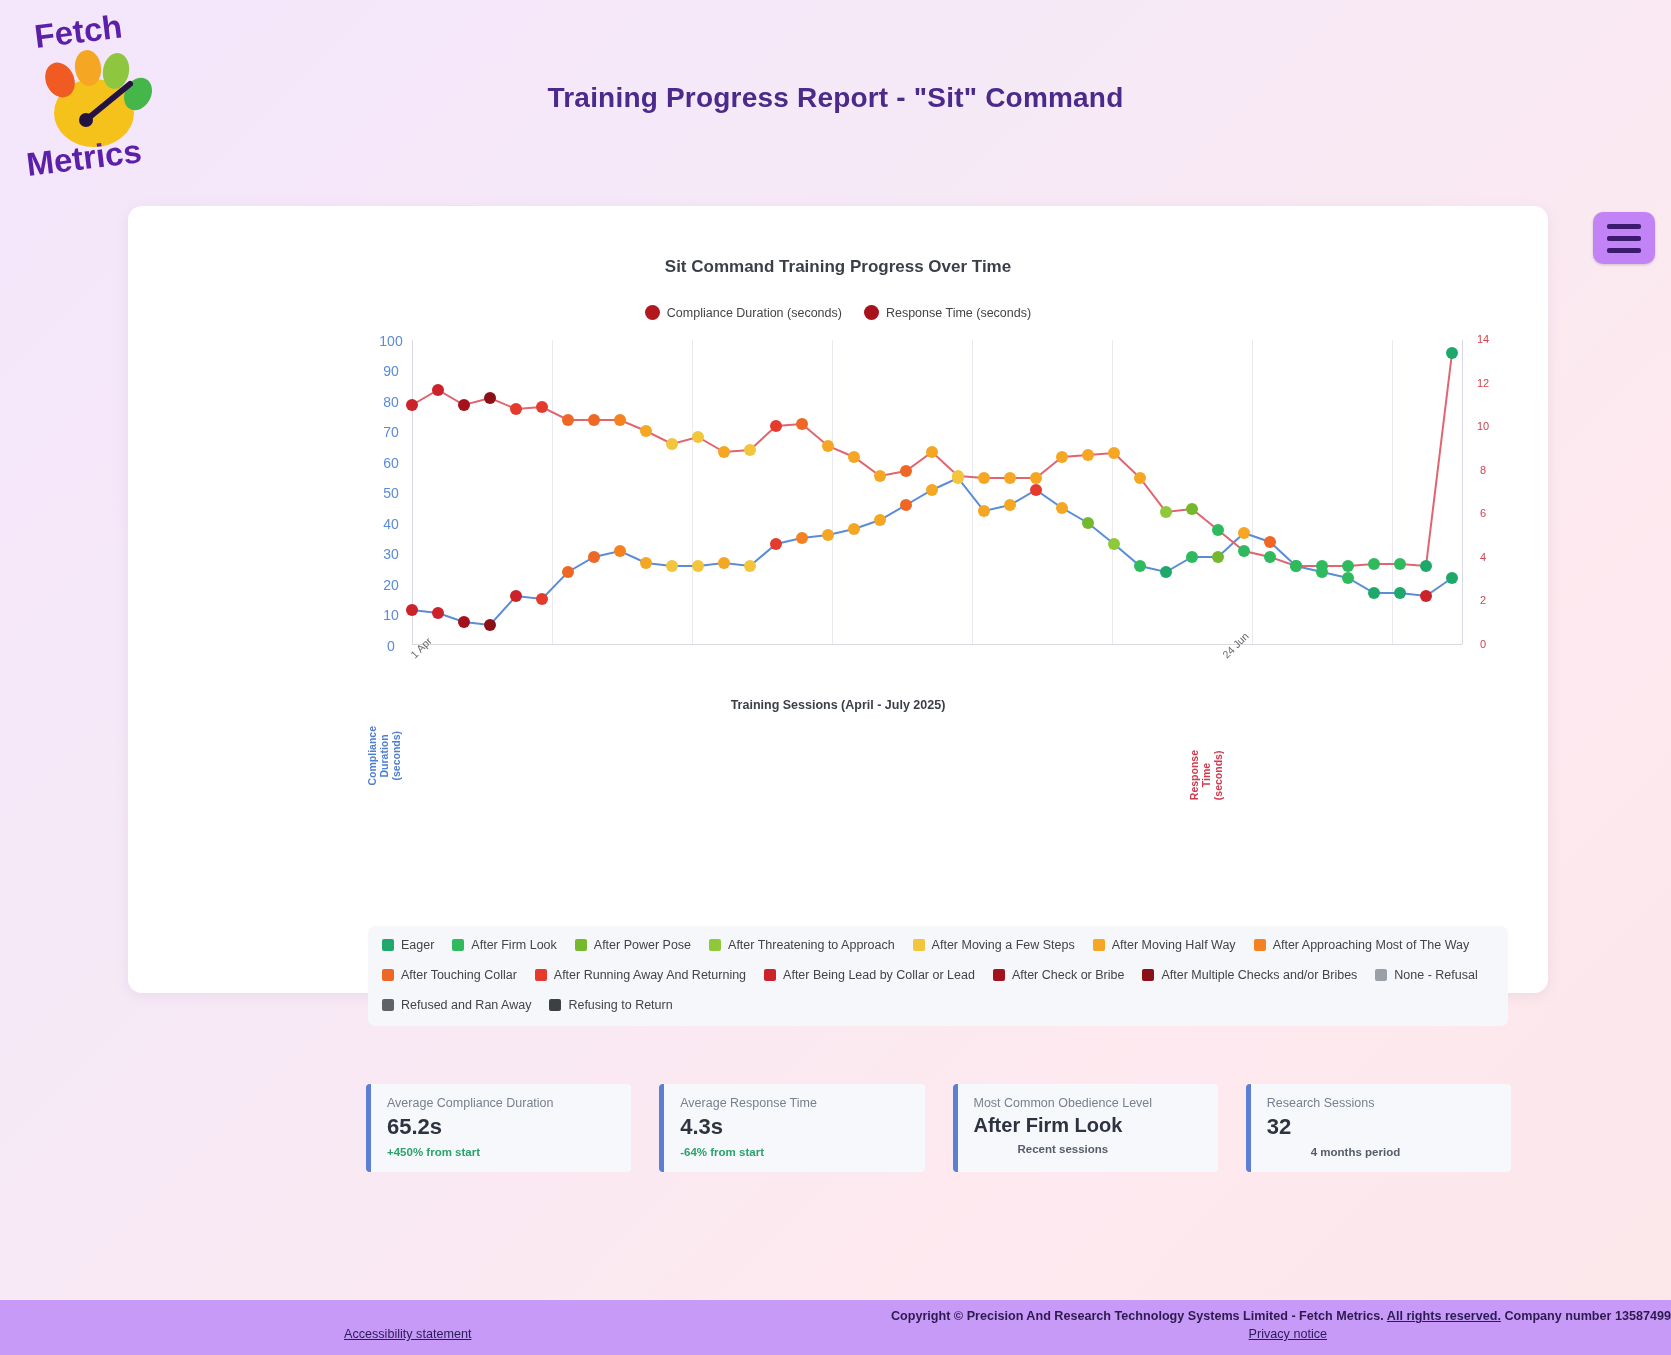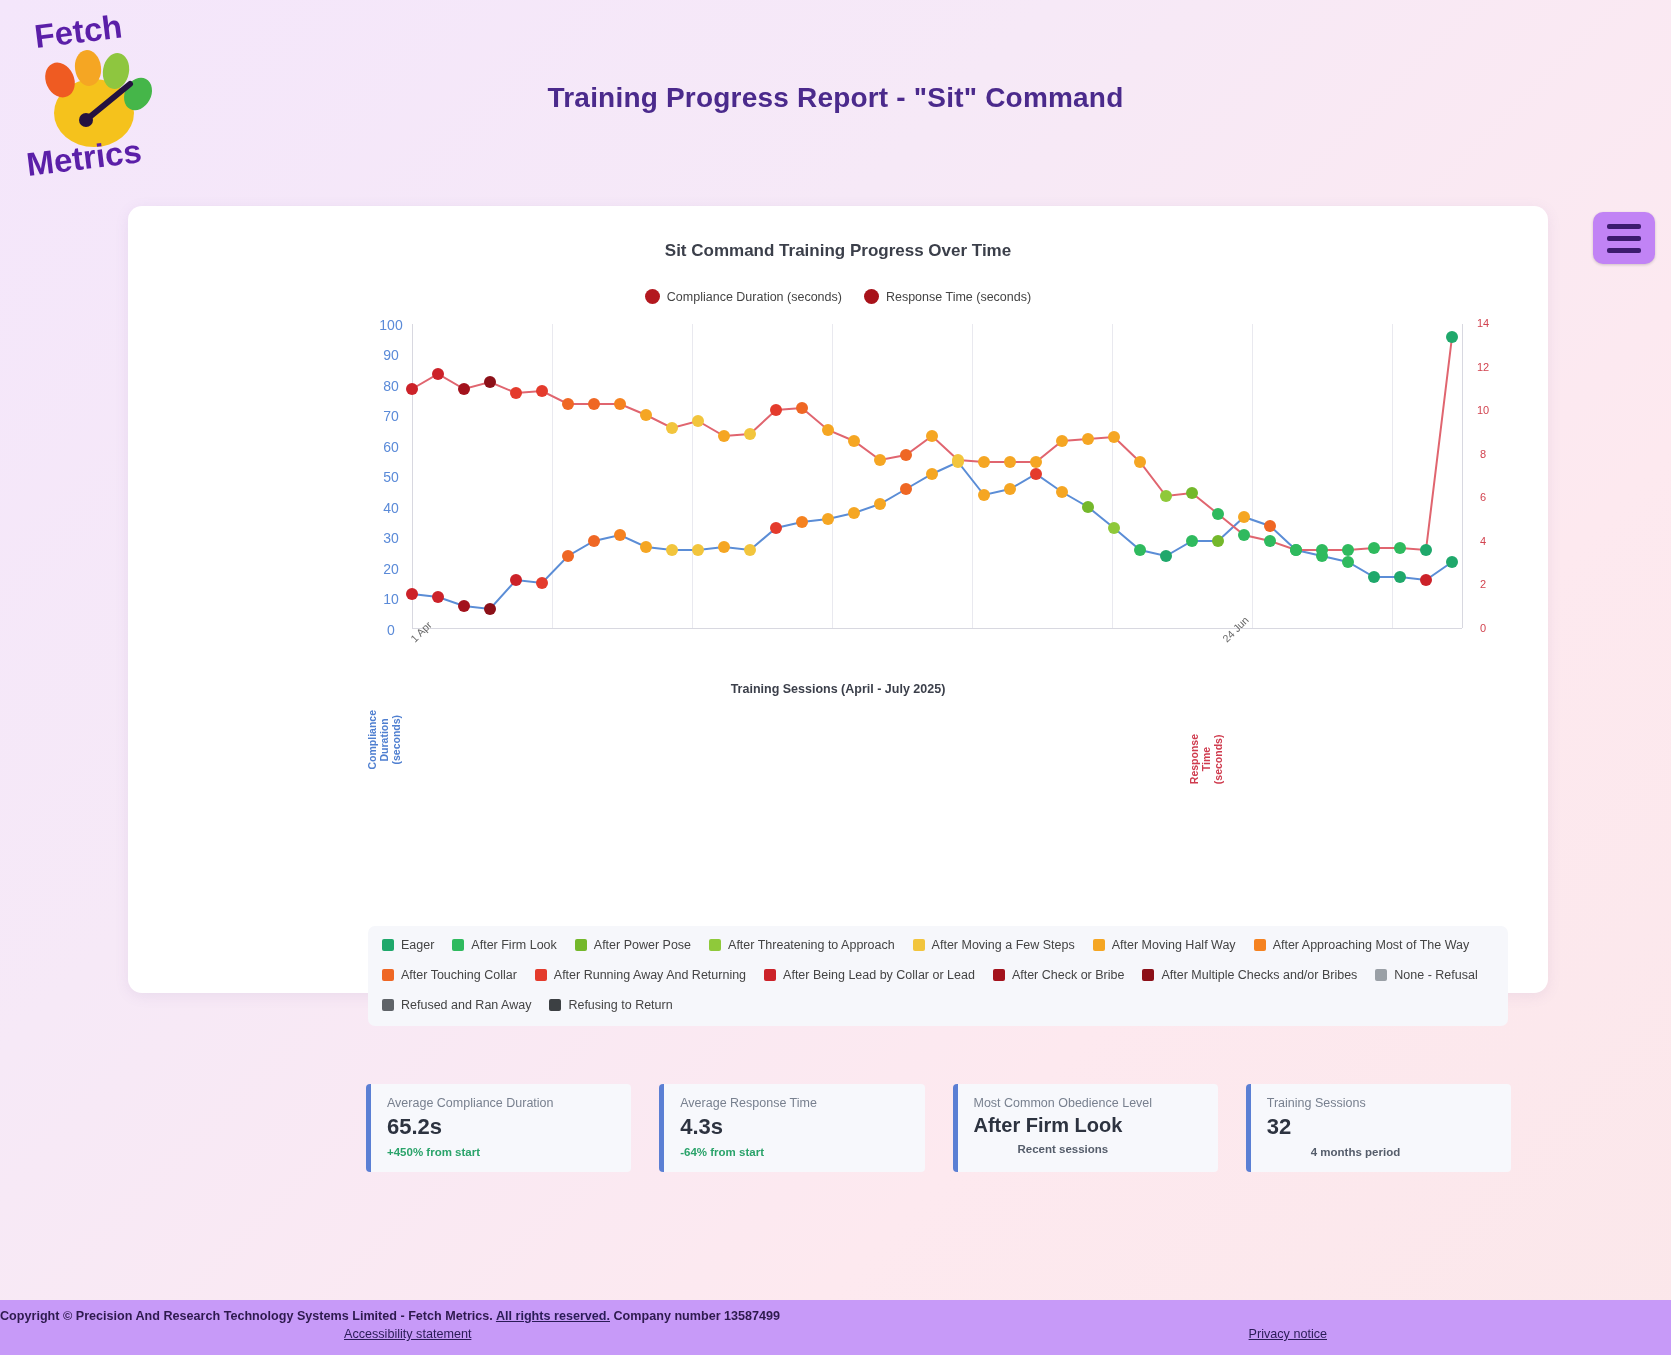--- a/index.html
+++ b/index.html
@@ -38,21 +38,21 @@
 
   
   .card {
     position:absolute; left:128px; top:206px; width:1420px; height:787px;
     background:#ffffff; border-radius:14px;
     box-shadow:0 3px 14px rgba(120,90,160,.10);
   }
 
   .chart-title {
     text-align:center; font-size:17px; font-weight:bold; color:#3b3f4a;
-    padding-top:35px;
+    padding-top:51px;
   }
 
   
   .series-legend {
     display:flex; justify-content:center; align-items:center; gap:22px;
     margin-top:28px; font-size:12.5px; color:#444;
   }
   .series-legend .item { display:flex; align-items:center; gap:7px; }
   .series-legend .dot { width:15px; height:15px; border-radius:50%; display:inline-block; }
 
@@ -120,21 +120,21 @@
 
   
   .ghost-line { position:absolute; left:1468px; top:640px; width:80px; height:1px; background:#eadff1; }
 
   
   .footer {
     position:absolute; left:0; bottom:0; width:1671px; height:55px;
     background:#c79af8;
     font-size:12.6px; color:#2e1a4e;
   }
-  .footer .line1 { text-align:left; padding-top:9px; font-weight:bold; }
+  .footer .line1 { text-align:right; padding-top:9px; font-weight:bold; }
   .footer a { color:#2a1b57; }
   .footer .line2 { position:relative; margin-top:4px; height:20px; }
   .footer .acc { position:absolute; left:344px; top:0; }
   .footer .priv { position:absolute; right:344px; top:0; }
 </style>
 </head>
 <body>
 
 <div class="logo">
   <svg width="165" height="185" viewBox="0 0 165 185">
@@ -392,21 +392,21 @@
       <div class="label">Average Response Time</div>
       <div class="value">4.3s</div>
       <div class="delta down">-64% from start</div>
     </div>
     <div class="stat">
       <div class="label">Most Common Obedience Level</div>
       <div class="value small">After Firm Look</div>
       <div class="delta neutral">Recent sessions</div>
     </div>
     <div class="stat">
-      <div class="label">Training Sessions</div>
+      <div class="label">Research Sessions</div>
       <div class="value">32</div>
       <div class="delta neutral">4 months period</div>
     </div>
   </div>
 
 </div>
 
 <div class="footer">
   <div class="line1">
     <span>Copyright © Precision And Research Technology Systems Limited - Fetch Metrics.</span>

